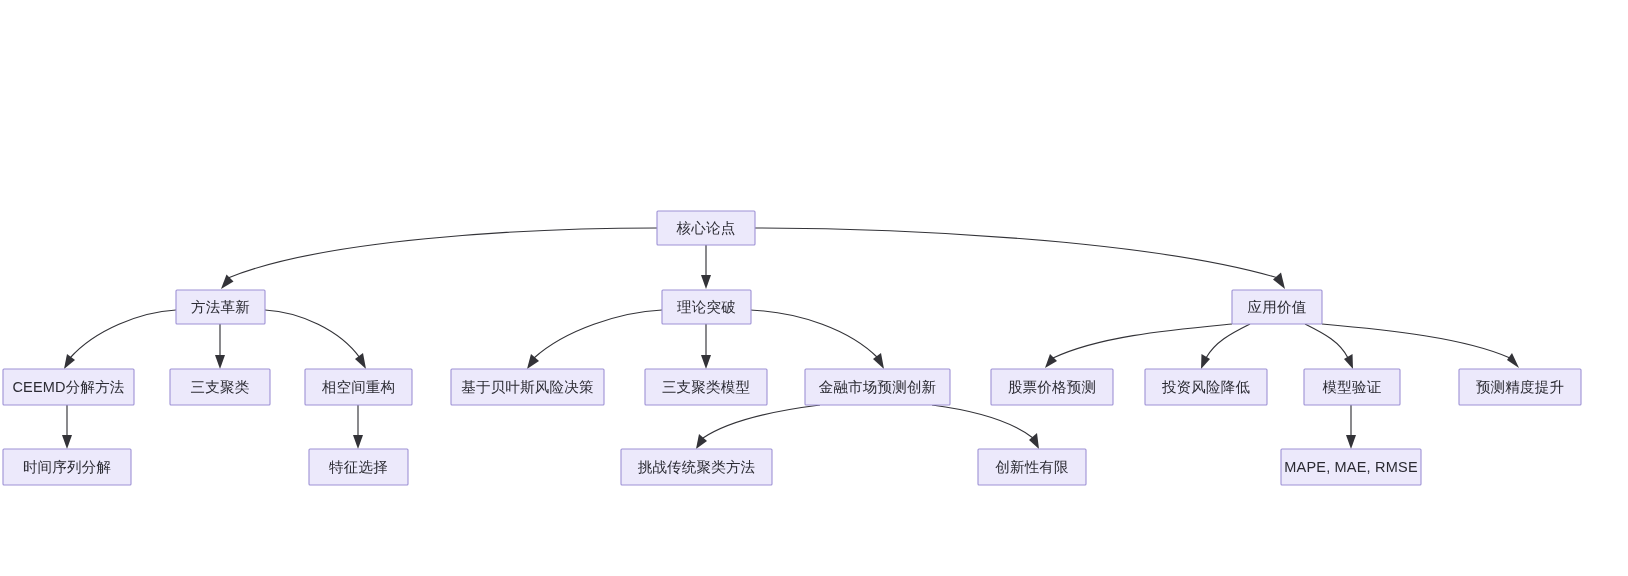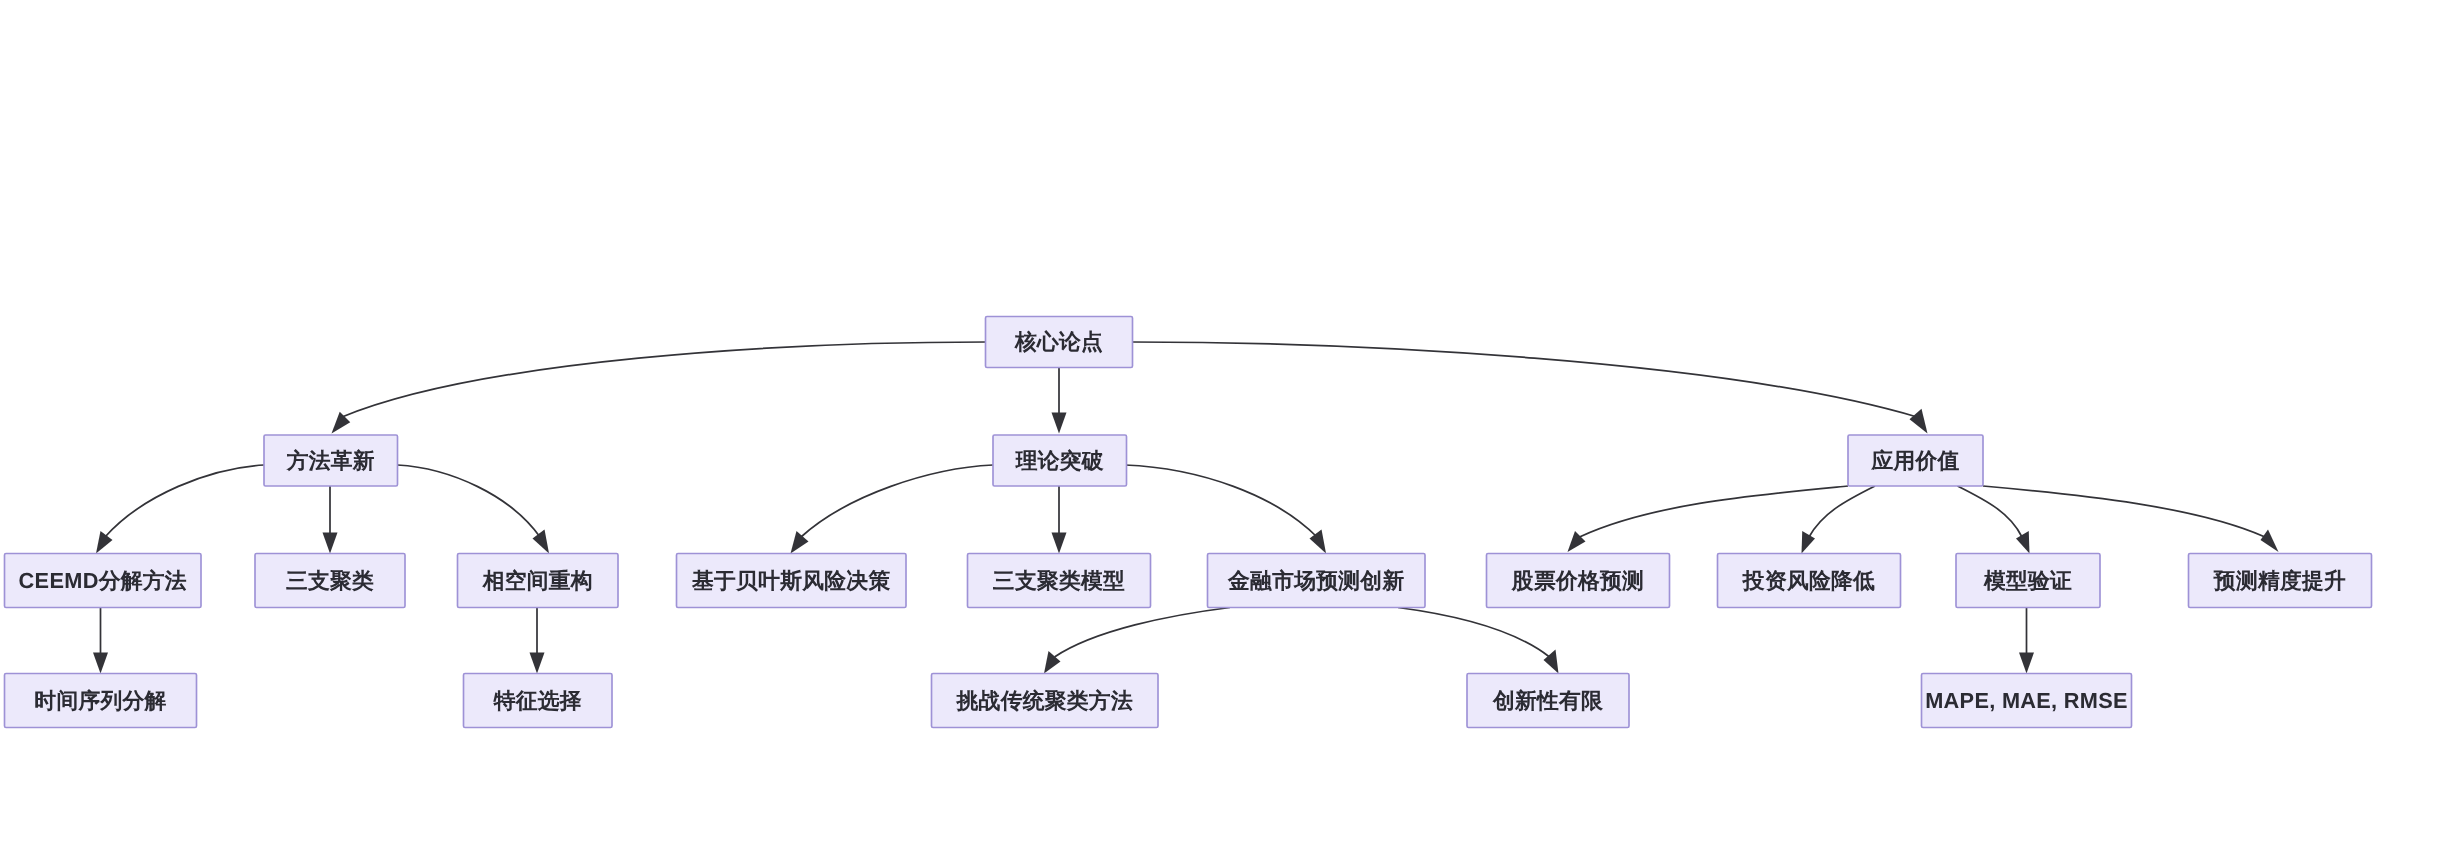--- a/index.html
+++ b/index.html
@@ -12,21 +12,20 @@
     width: 1628px;
     height: 576px;
     font-family: "Liberation Sans", "DejaVu Sans", sans-serif;
     overflow: hidden;
   }
   #diagram-root {
     position: relative;
     width: 1628px;
     height: 576px;
     background: #ffffff;
-    font-weight: bold;
   }
   svg#flowchart {
     display: block;
     width: 1628px;
     height: 576px;
   }
   .node-rect {
     fill: #ece9fb;
     stroke: #9e92d6;
     stroke-width: 1.1px;

